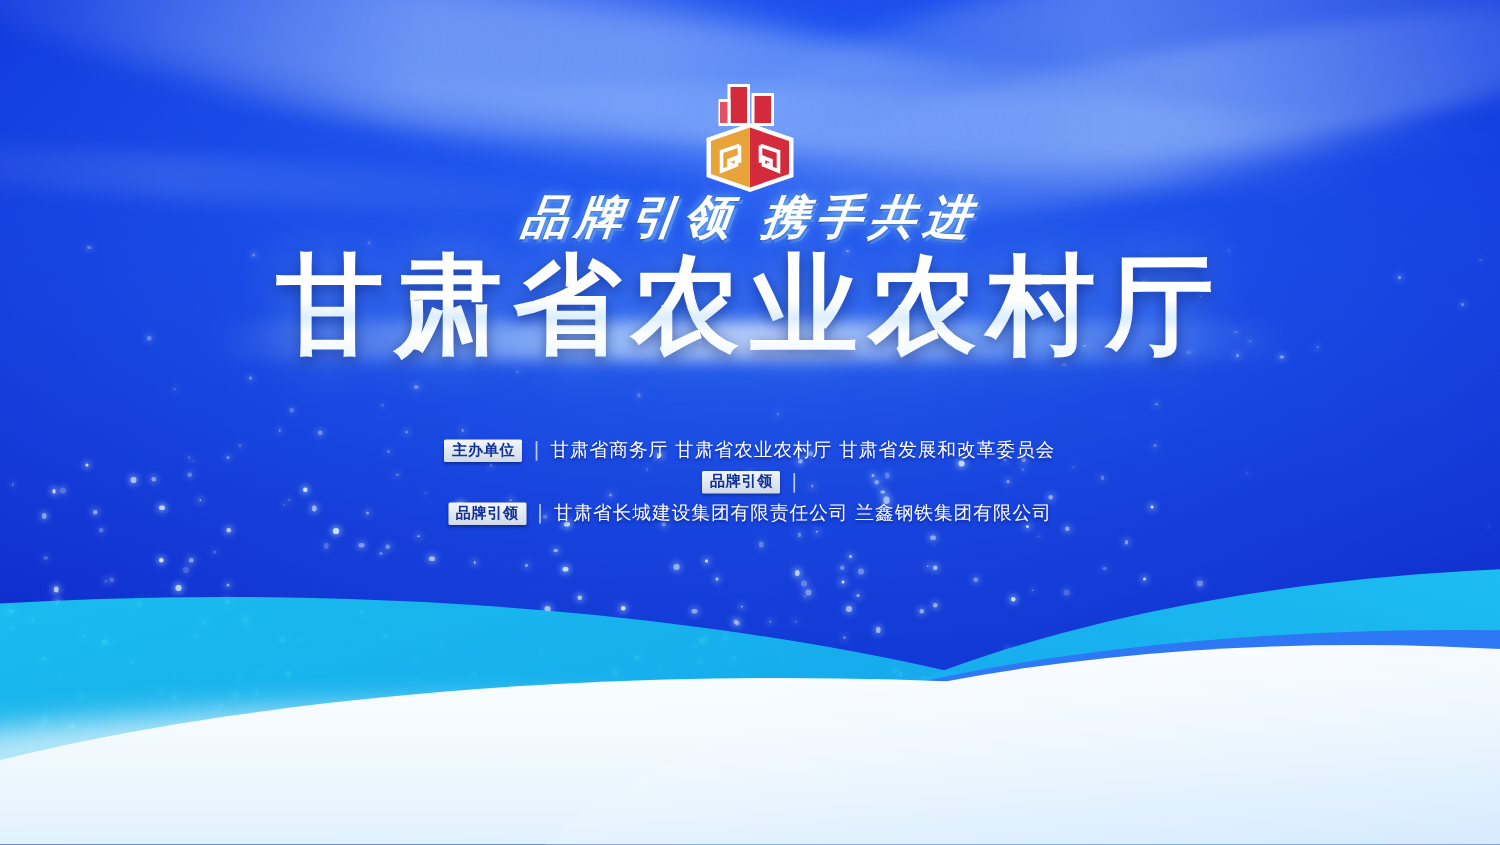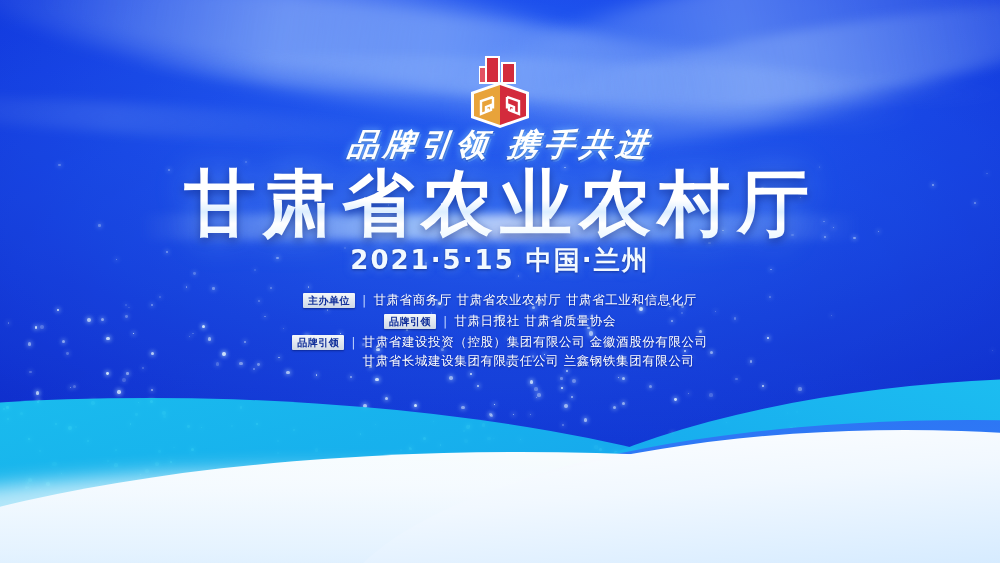--- a/index.html
+++ b/index.html
@@ -479,40 +479,35 @@
       </svg>
     </div>
   </div>
 
   <div class="center" id="tagline">品牌引领  携手共进</div>
 
   <div class="titleglow"></div>
 
   <div class="center" id="main-title">甘肃省农业农村厅</div>
 
-  <div class="center" id="datecity">2021·5·15  中国·兰州</div>
 
   <div id="orgs">
       <div class="org-group">
         <span class="badge">主办单位</span>
         <span class="sep">|</span>
         <div class="org-lines">
-          <div class="org-line">甘肃省商务厅   甘肃省农业农村厅   甘肃省工业和信息化厅</div>
+          <div class="org-line">甘肃省商务厅   甘肃省农业农村厅   甘肃省发展和改革委员会</div>
         </div>
       </div>
       <div class="org-group">
         <span class="badge">品牌引领</span>
         <span class="sep">|</span>
-        <div class="org-lines">
-          <div class="org-line">甘肃日报社   甘肃省质量协会</div>
-        </div>
       </div>
       <div class="org-group">
         <span class="badge">品牌引领</span>
         <span class="sep">|</span>
         <div class="org-lines">
-          <div class="org-line">甘肃省建设投资（控股）集团有限公司   金徽酒股份有限公司</div>
           <div class="org-line">甘肃省长城建设集团有限责任公司   兰鑫钢铁集团有限公司</div>
         </div>
       </div>
     </div>
 
 </div>
 
 </body></html>

